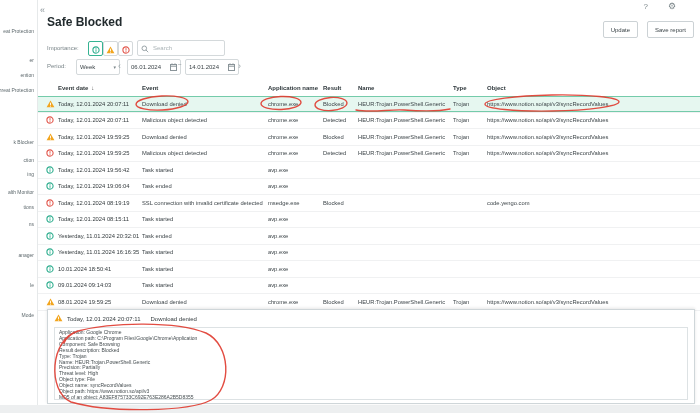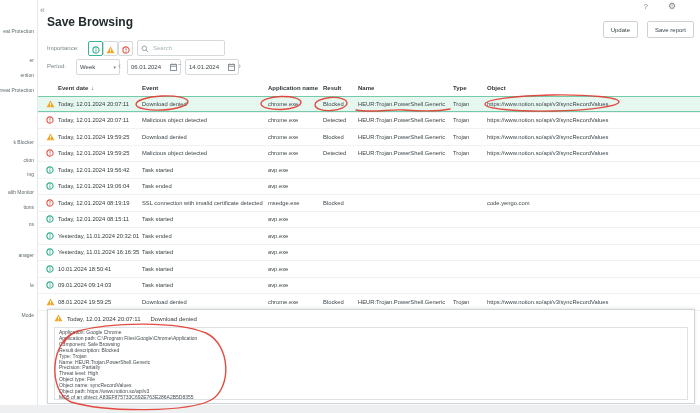--- a/index.html
+++ b/index.html
@@ -76,21 +76,21 @@
     <div class="frag" style="top: 189px;">alth Monitor</div>
     <div class="frag" style="top: 204px;">tions</div>
     <div class="frag" style="top: 221px;">ns</div>
     <div class="frag" style="top: 252px;">anager</div>
     <div class="frag" style="top: 282px;">le</div>
     <div class="frag" style="top: 312px;">Mode</div>
   </div>
 
 <div class="panel"></div>
 <div class="collapse">«</div>
-<div class="title">Save Browsing</div>
+<div class="title">Safe Blocked</div>
 <div class="help">?</div>
 <div class="gear">⚙</div>
 <div class="btn btn-update">Update</div>
 <div class="btn btn-save">Save report</div>
 
 <div class="lbl" style="left:47px;top:45px">Importance:</div>
 <div class="toggle active" style="left:88px">
   <span>
     <svg width="8" height="8" viewBox="0 0 8 8">
         <circle cx="4" cy="4" r="3.1" fill="none" stroke="#2fae8f" stroke-width="1.1"></circle>

